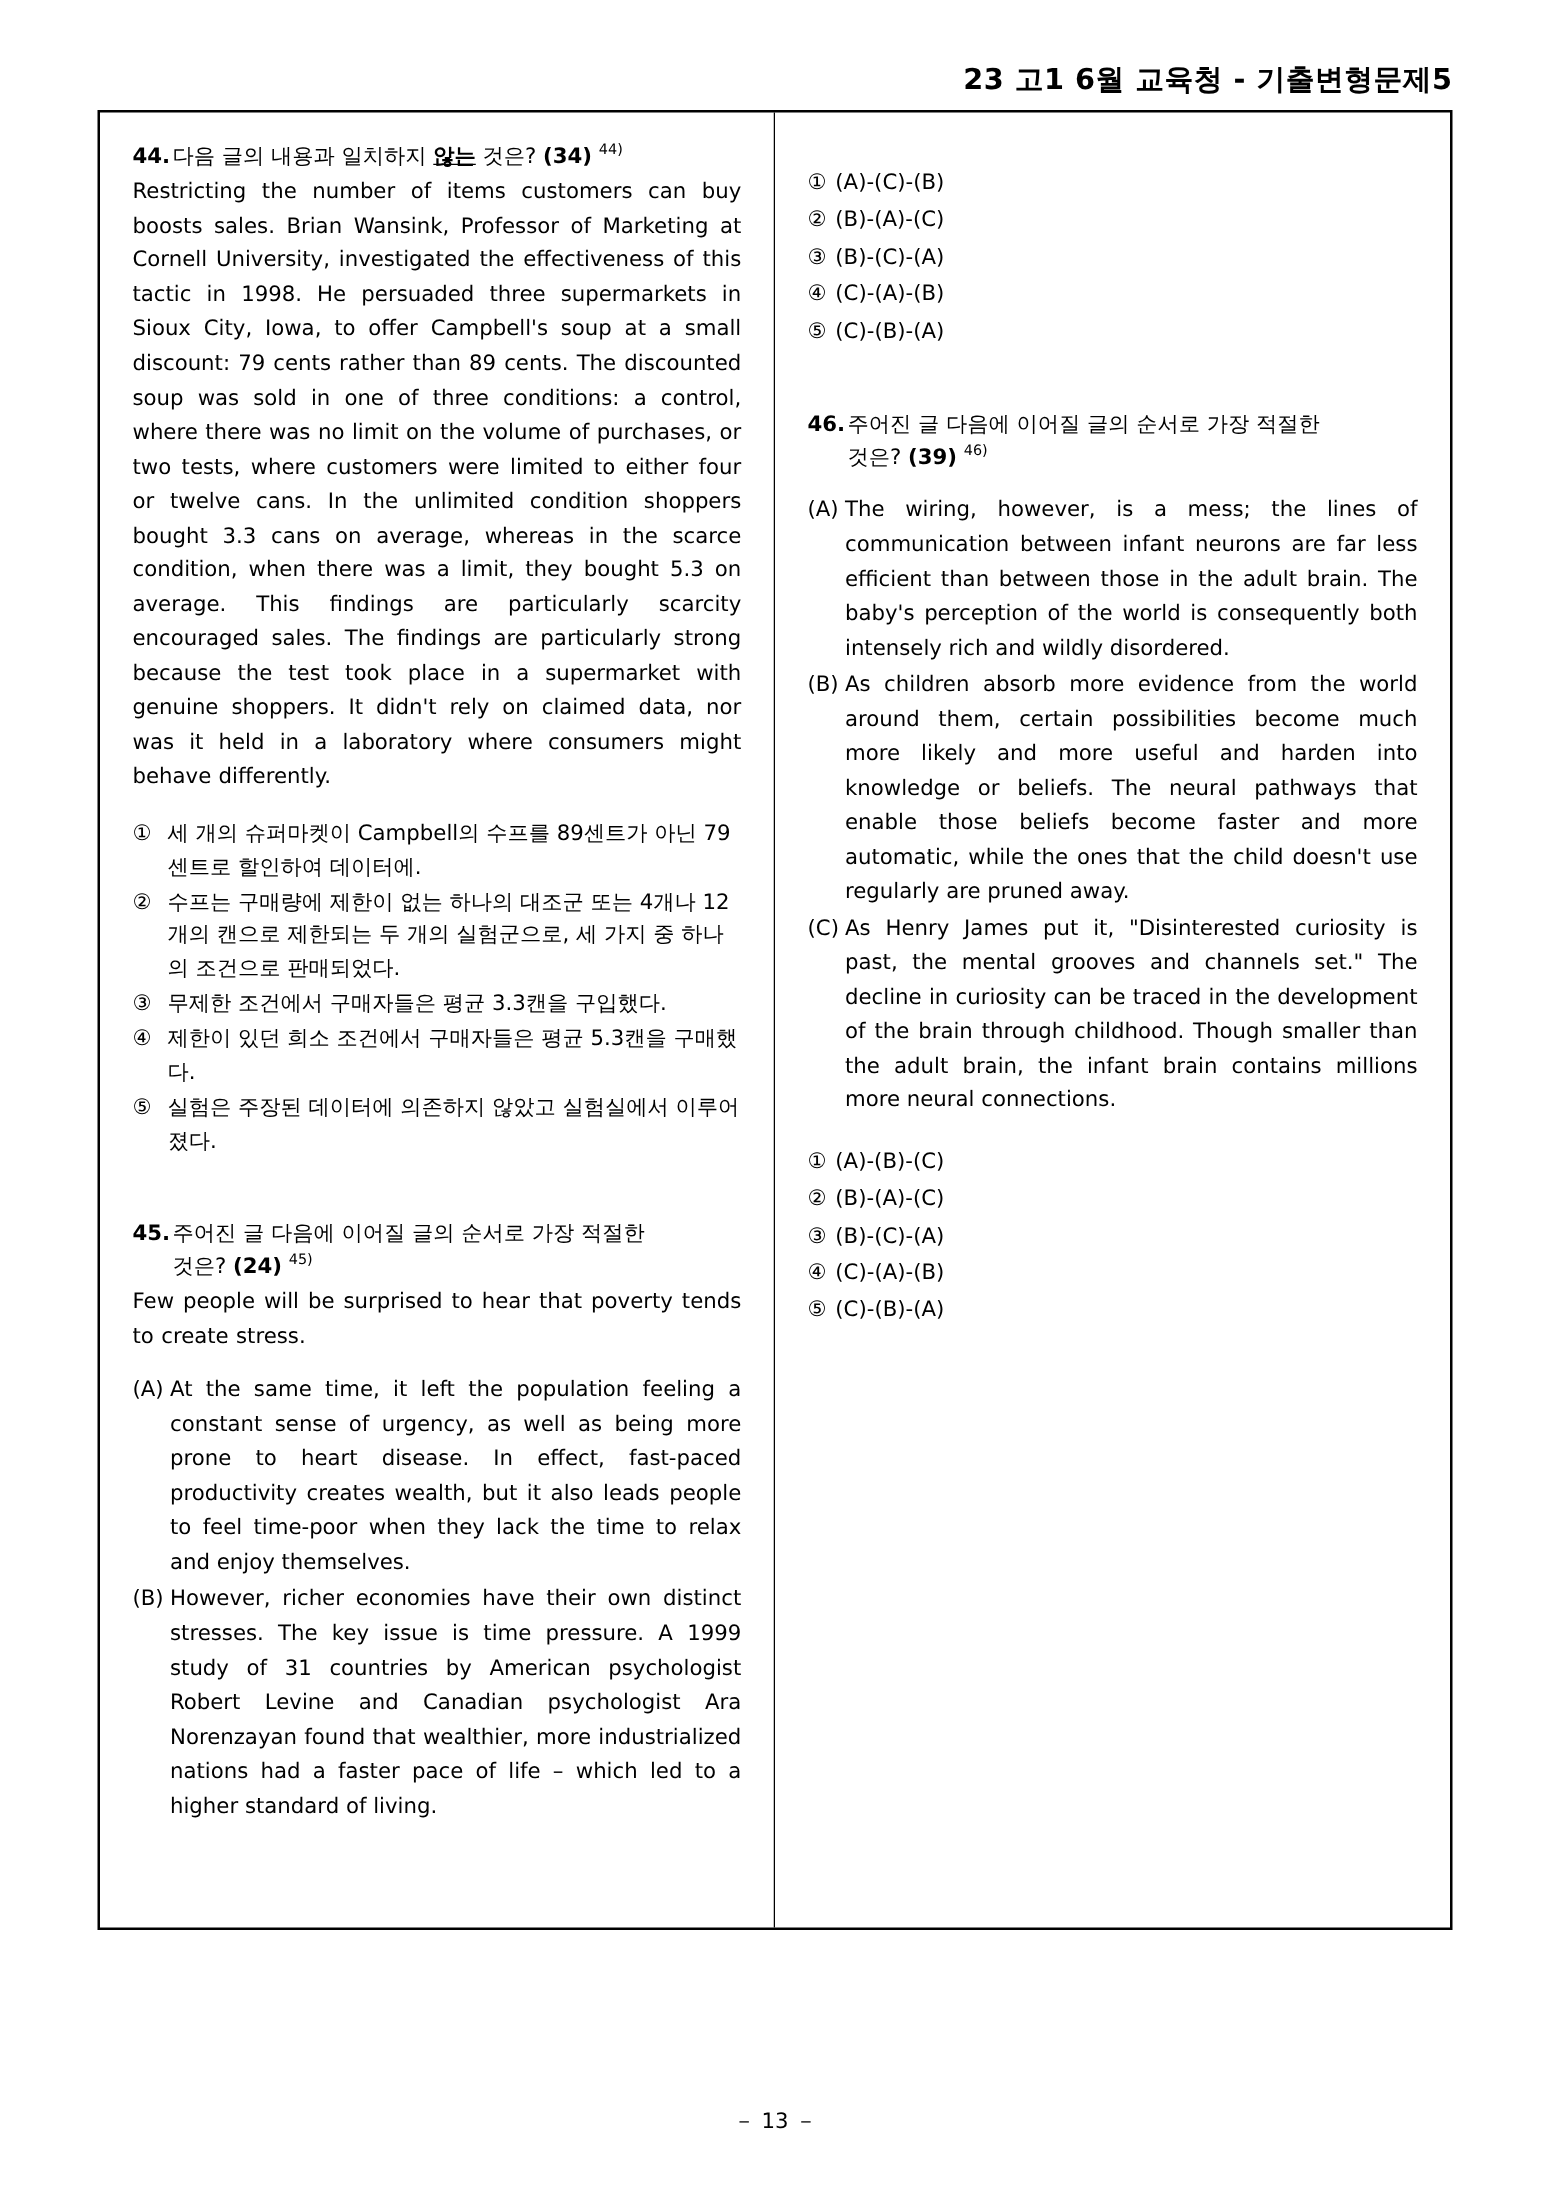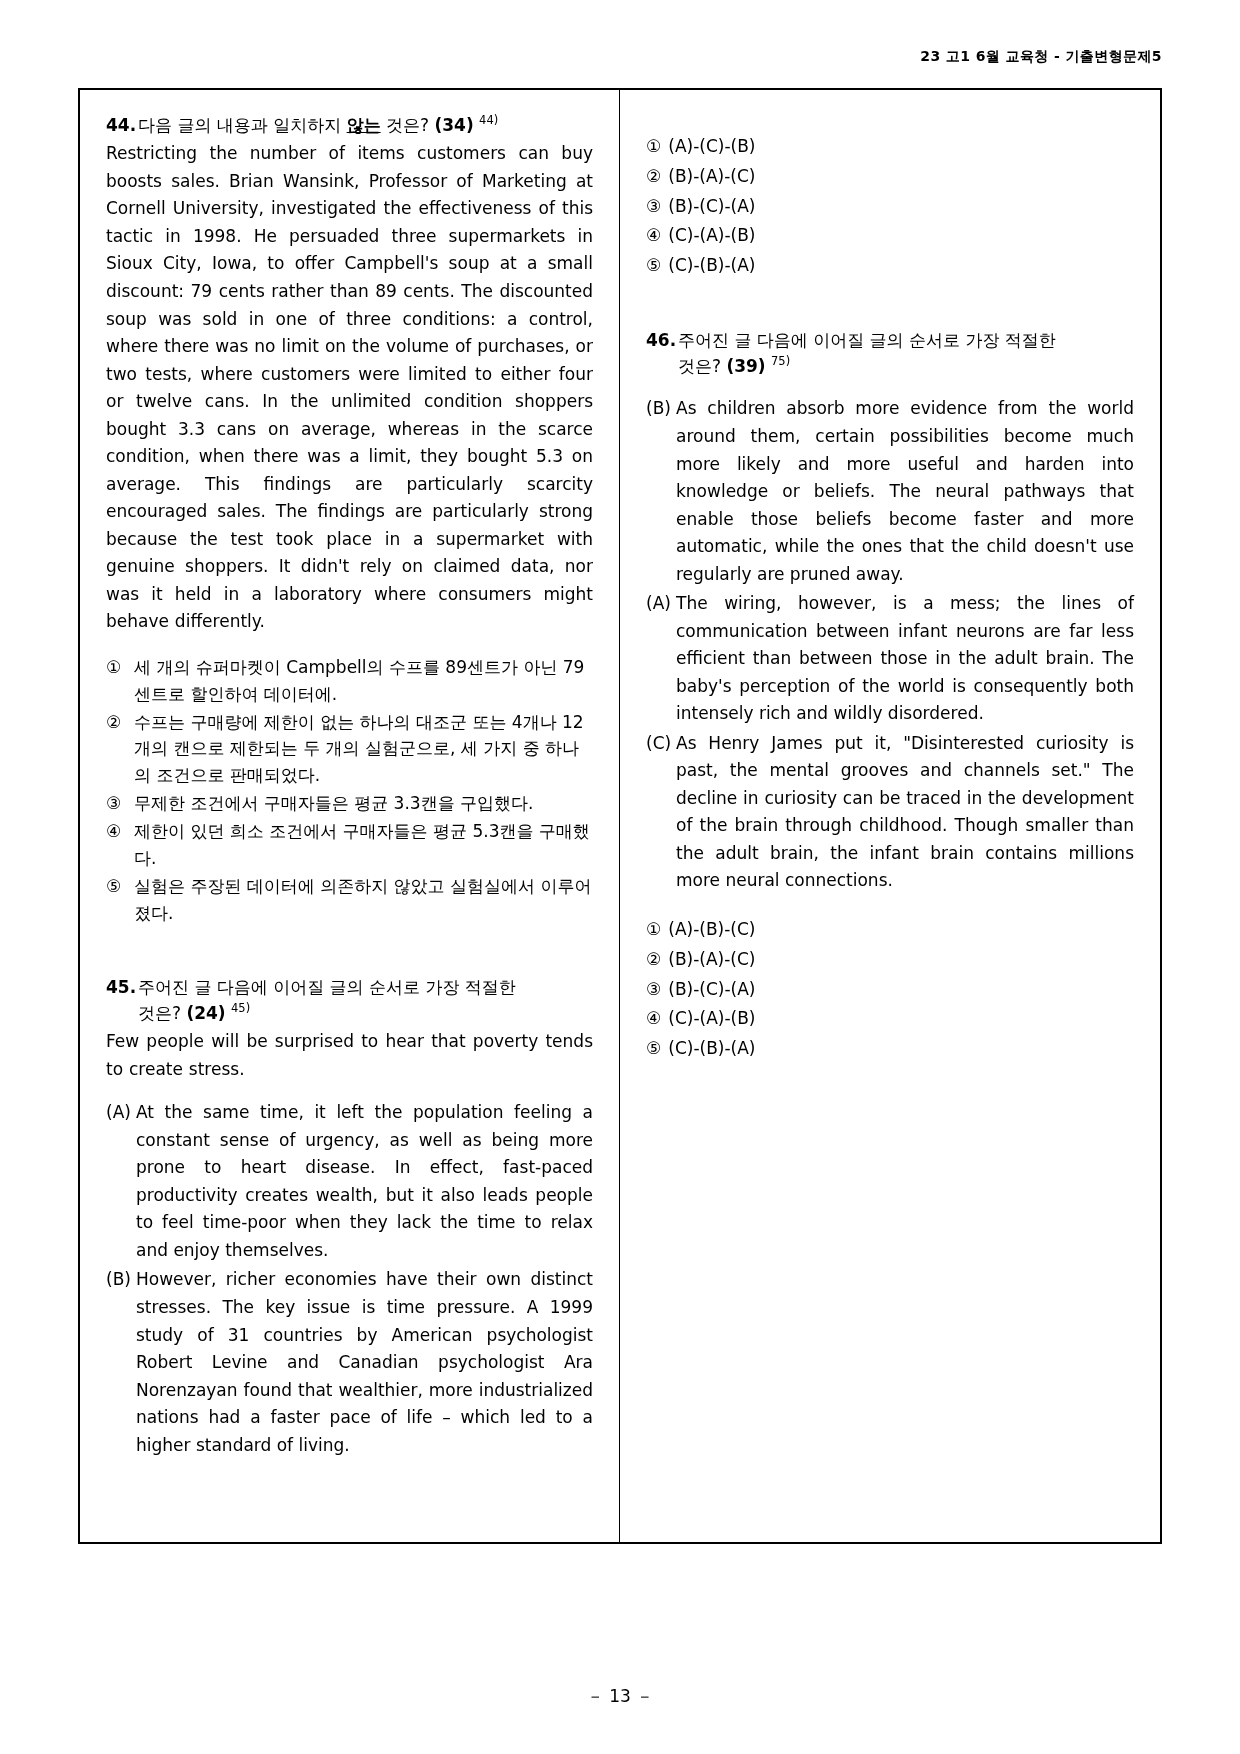--- a/index.html
+++ b/index.html
@@ -19,21 +19,21 @@
     width: 1240px;
     height: 1754px;
     position: relative;
     box-sizing: border-box;
   }
   
   .running-head {
     position: absolute;
     top: 48px;
     right: 78px;
-    font-size: 14px;
+    font-size: 23px;
     font-weight: bold;
     letter-spacing: 0.4px;
     white-space: nowrap;
   }
   
   .frame {
     position: absolute;
     left: 78px;
     top: 88px;
     width: 1084px;
@@ -206,26 +206,26 @@
             <div class="order-cell"><span class="marker">⑤</span><span>(C)-(B)-(A)</span></div>
             <div class="order-cell"></div>
           </div>
         </div>
       </div>
 
       <div class="spacer-lg"></div>
 
       <div>
         <p class="q-head">
-          <span class="q-num">46.</span><span>주어진 글 다음에 이어질 글의 순서로 가장 적절한</span><br><span>것은? </span><span class="paren-num">(39)</span> <span class="sup">75)</span>
+          <span class="q-num">46.</span><span>주어진 글 다음에 이어질 글의 순서로 가장 적절한</span><br><span>것은? </span><span class="paren-num">(39)</span> <span class="sup">46)</span>
         </p>
 
         <ul class="para-list">
+          <li><span class="tag">(A)</span><span>The wiring, however, is a mess; the lines of communication between infant neurons are far less efficient than between those in the adult brain. The baby's perception of the world is consequently both intensely rich and wildly disordered.</span></li>
           <li><span class="tag">(B)</span><span>As children absorb more evidence from the world around them, certain possibilities become much more likely and more useful and harden into knowledge or beliefs. The neural pathways that enable those beliefs become faster and more automatic, while the ones that the child doesn't use regularly are pruned away.</span></li>
-          <li><span class="tag">(A)</span><span>The wiring, however, is a mess; the lines of communication between infant neurons are far less efficient than between those in the adult brain. The baby's perception of the world is consequently both intensely rich and wildly disordered.</span></li>
           <li><span class="tag">(C)</span><span>As Henry James put it, "Disinterested curiosity is past, the mental grooves and channels set." The decline in curiosity can be traced in the development of the brain through childhood. Though smaller than the adult brain, the infant brain contains millions more neural connections.</span></li>
         </ul>
 
         <div class="order-answers">
           <div class="order-row">
             <div class="order-cell"><span class="marker">①</span><span>(A)-(B)-(C)</span></div>
             <div class="order-cell"><span class="marker">②</span><span>(B)-(A)-(C)</span></div>
             <div class="order-cell"><span class="marker">③</span><span>(B)-(C)-(A)</span></div>
           </div>
           <div class="order-row">

